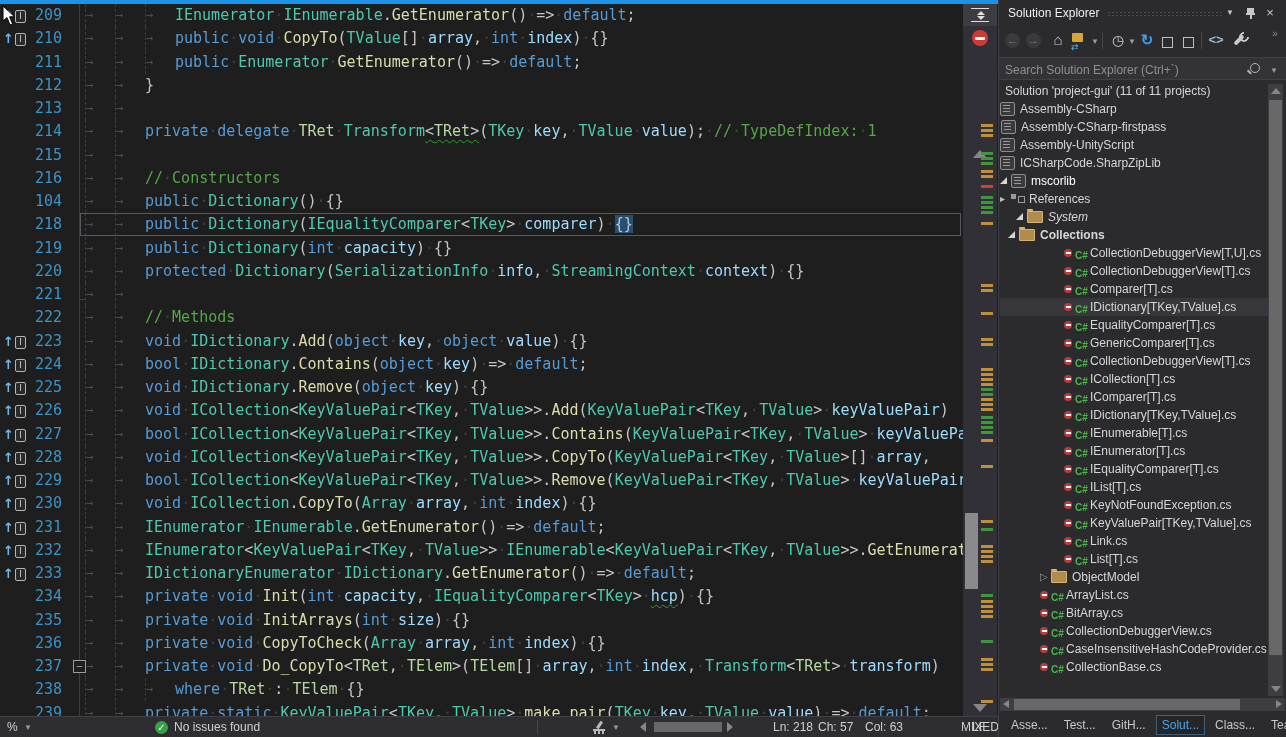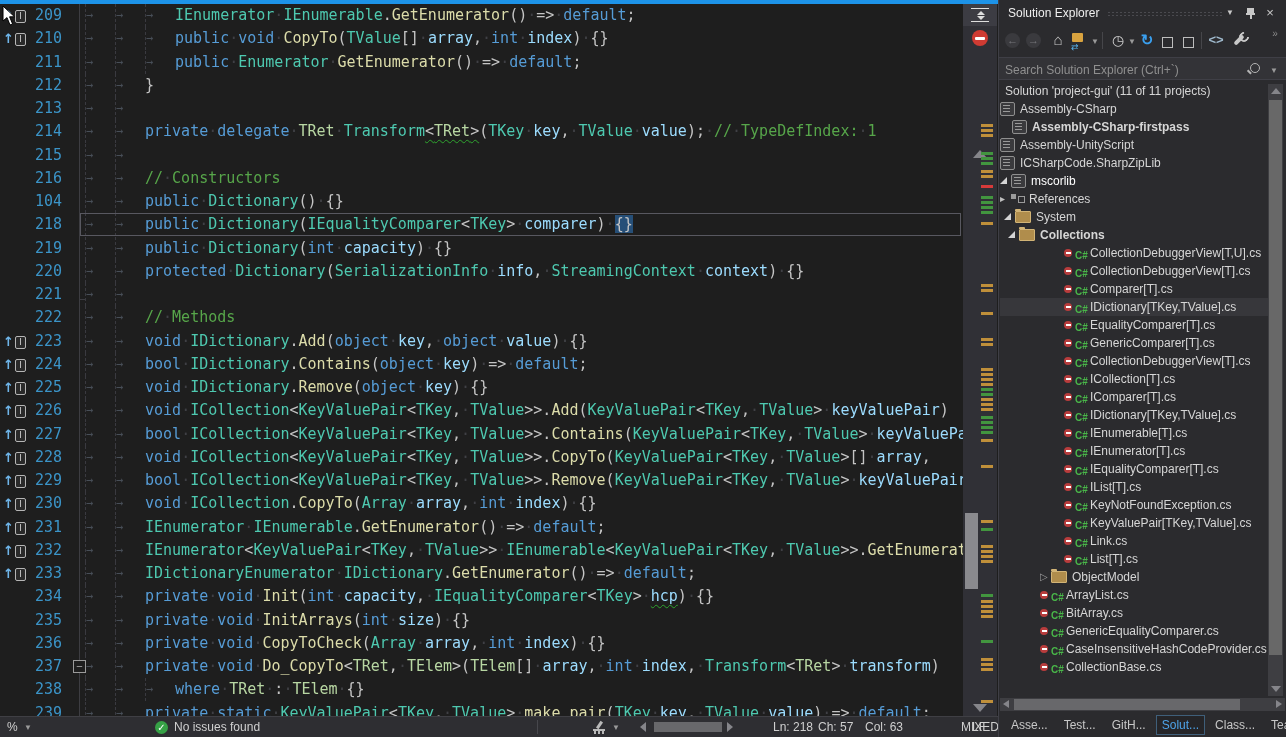--- a/index.html
+++ b/index.html
@@ -283,26 +283,26 @@
       <span class="tbi" style="right:2px;top:-2px;color:#8a8a8a;font-size:10px">»</span>
     </div>
     <div id="se-search">
       <input placeholder="Search Solution Explorer (Ctrl+`)" style="">
       <span class="mag"></span>
       <span class="caret" style="right:8px;top:8px">▼</span>
     </div>
     <div id="se-tree">
         <div class="trow" style="padding-left: 5px;"><span class="lbl">Solution 'project-gui' (11 of 11 projects)</span></div>
         <div class="trow" style="padding-left: 0px;"><span class="ic-proj"></span><span class="lbl">Assembly-CSharp</span></div>
-        <div class="trow" style="padding-left: 12px; font-weight: bold;"><span class="ic-proj"></span><span class="lbl">Assembly-CSharp-firstpass</span></div>
+        <div class="trow" style="padding-left: 1px;"><span class="ic-proj"></span><span class="lbl">Assembly-CSharp-firstpass</span></div>
         <div class="trow" style="padding-left: 0px;"><span class="ic-proj"></span><span class="lbl">Assembly-UnityScript</span></div>
         <div class="trow" style="padding-left: 0px;"><span class="ic-proj"></span><span class="lbl">ICSharpCode.SharpZipLib</span></div>
         <div class="trow bold" style="padding-left: 0px;"><span class="exp-open"></span><span class="ic-proj"></span><span class="lbl">mscorlib</span></div>
         <div class="trow" style="padding-left: 0px;"><span class="exp-solid">▸</span><span class="ic-refs"></span><span class="lbl">References</span></div>
-        <div class="trow" style="padding-left: 4px;"><span class="exp-open"></span><span class="ic-folder"></span><span class="lbl">System</span></div>
+        <div class="trow" style="padding-left: 16px; font-style: italic;"><span class="exp-open"></span><span class="ic-folder"></span><span class="lbl">System</span></div>
         <div class="trow" style="padding-left: 8px; font-weight: bold;"><span class="exp-open"></span><span class="ic-folder"></span><span class="lbl">Collections</span></div>
         <div class="trow" style="padding-left: 64px;"><span class="ic-cs"><span class="rc"></span><span class="cs">C#</span></span><span class="lbl">CollectionDebuggerView[T,U].cs</span></div>
         <div class="trow" style="padding-left: 64px;"><span class="ic-cs"><span class="rc"></span><span class="cs">C#</span></span><span class="lbl">CollectionDebuggerView[T].cs</span></div>
         <div class="trow" style="padding-left: 64px;"><span class="ic-cs"><span class="rc"></span><span class="cs">C#</span></span><span class="lbl">Comparer[T].cs</span></div>
         <div class="trow selrow" style="padding-left: 64px;"><span class="ic-cs"><span class="rc"></span><span class="cs">C#</span></span><span class="lbl">IDictionary[TKey,TValue].cs</span></div>
         <div class="trow" style="padding-left: 64px;"><span class="ic-cs"><span class="rc"></span><span class="cs">C#</span></span><span class="lbl">EqualityComparer[T].cs</span></div>
         <div class="trow" style="padding-left: 64px;"><span class="ic-cs"><span class="rc"></span><span class="cs">C#</span></span><span class="lbl">GenericComparer[T].cs</span></div>
         <div class="trow" style="padding-left: 64px;"><span class="ic-cs"><span class="rc"></span><span class="cs">C#</span></span><span class="lbl">CollectionDebuggerView[T].cs</span></div>
         <div class="trow" style="padding-left: 64px;"><span class="ic-cs"><span class="rc"></span><span class="cs">C#</span></span><span class="lbl">ICollection[T].cs</span></div>
         <div class="trow" style="padding-left: 64px;"><span class="ic-cs"><span class="rc"></span><span class="cs">C#</span></span><span class="lbl">IComparer[T].cs</span></div>
@@ -311,21 +311,21 @@
         <div class="trow" style="padding-left: 64px;"><span class="ic-cs"><span class="rc"></span><span class="cs">C#</span></span><span class="lbl">IEnumerator[T].cs</span></div>
         <div class="trow" style="padding-left: 64px;"><span class="ic-cs"><span class="rc"></span><span class="cs">C#</span></span><span class="lbl">IEqualityComparer[T].cs</span></div>
         <div class="trow" style="padding-left: 64px;"><span class="ic-cs"><span class="rc"></span><span class="cs">C#</span></span><span class="lbl">IList[T].cs</span></div>
         <div class="trow" style="padding-left: 64px;"><span class="ic-cs"><span class="rc"></span><span class="cs">C#</span></span><span class="lbl">KeyNotFoundException.cs</span></div>
         <div class="trow" style="padding-left: 64px;"><span class="ic-cs"><span class="rc"></span><span class="cs">C#</span></span><span class="lbl">KeyValuePair[TKey,TValue].cs</span></div>
         <div class="trow" style="padding-left: 64px;"><span class="ic-cs"><span class="rc"></span><span class="cs">C#</span></span><span class="lbl">Link.cs</span></div>
         <div class="trow" style="padding-left: 64px;"><span class="ic-cs"><span class="rc"></span><span class="cs">C#</span></span><span class="lbl">List[T].cs</span></div>
         <div class="trow" style="padding-left: 40px;"><span class="exp-hollow">▷</span><span class="ic-folder"></span><span class="lbl">ObjectModel</span></div>
         <div class="trow" style="padding-left: 40px;"><span class="ic-cs"><span class="rc"></span><span class="cs">C#</span></span><span class="lbl">ArrayList.cs</span></div>
         <div class="trow" style="padding-left: 40px;"><span class="ic-cs"><span class="rc"></span><span class="cs">C#</span></span><span class="lbl">BitArray.cs</span></div>
-        <div class="trow" style="padding-left: 40px;"><span class="ic-cs"><span class="rc"></span><span class="cs">C#</span></span><span class="lbl">GenericEqualityComparer.cs</span></div>
+        <div class="trow" style="padding-left: 40px;"><span class="ic-cs"><span class="rc"></span><span class="cs">C#</span></span><span class="lbl">CollectionDebuggerView.cs</span></div>
         <div class="trow" style="padding-left: 40px;"><span class="ic-cs"><span class="rc"></span><span class="cs">C#</span></span><span class="lbl">CaseInsensitiveHashCodeProvider.cs</span></div>
         <div class="trow" style="padding-left: 40px;"><span class="ic-cs"><span class="rc"></span><span class="cs">C#</span></span><span class="lbl">CollectionBase.cs</span></div>
       </div>
     <div id="se-vscroll">
       <span class="up"></span>
       <span class="th"></span>
       <span class="dn"></span>
     </div>
     <div id="se-hscroll">
       <span class="la"></span>

